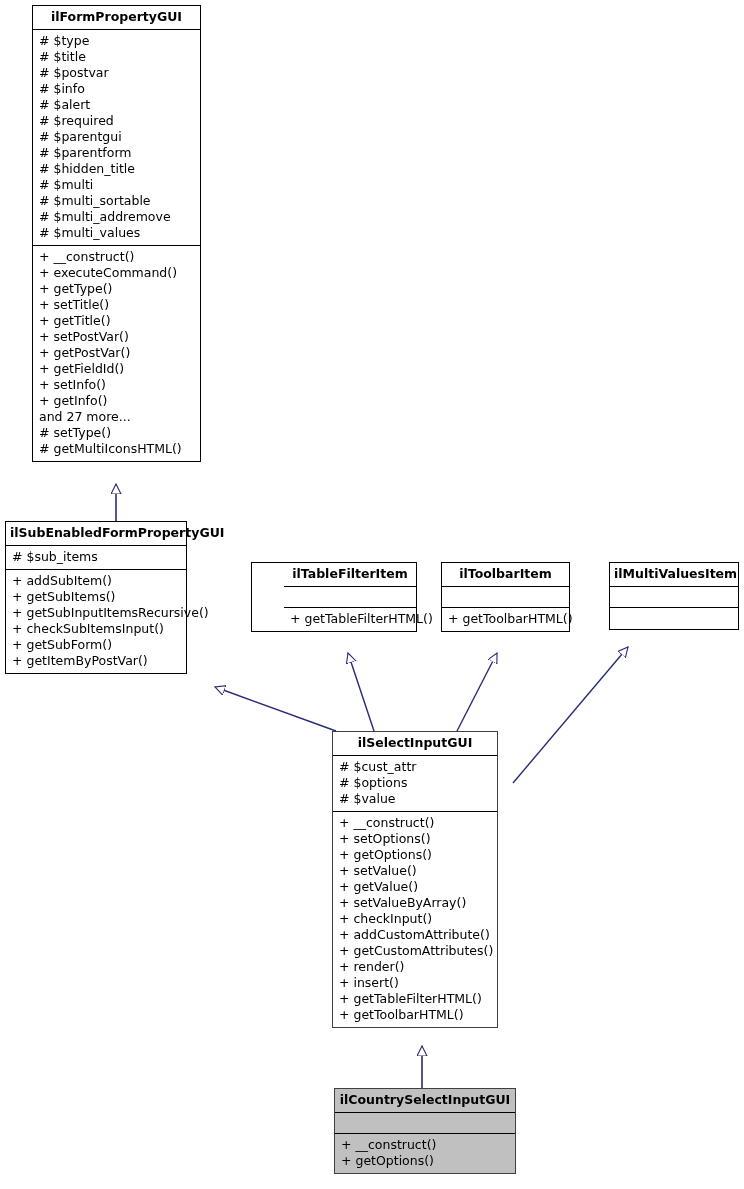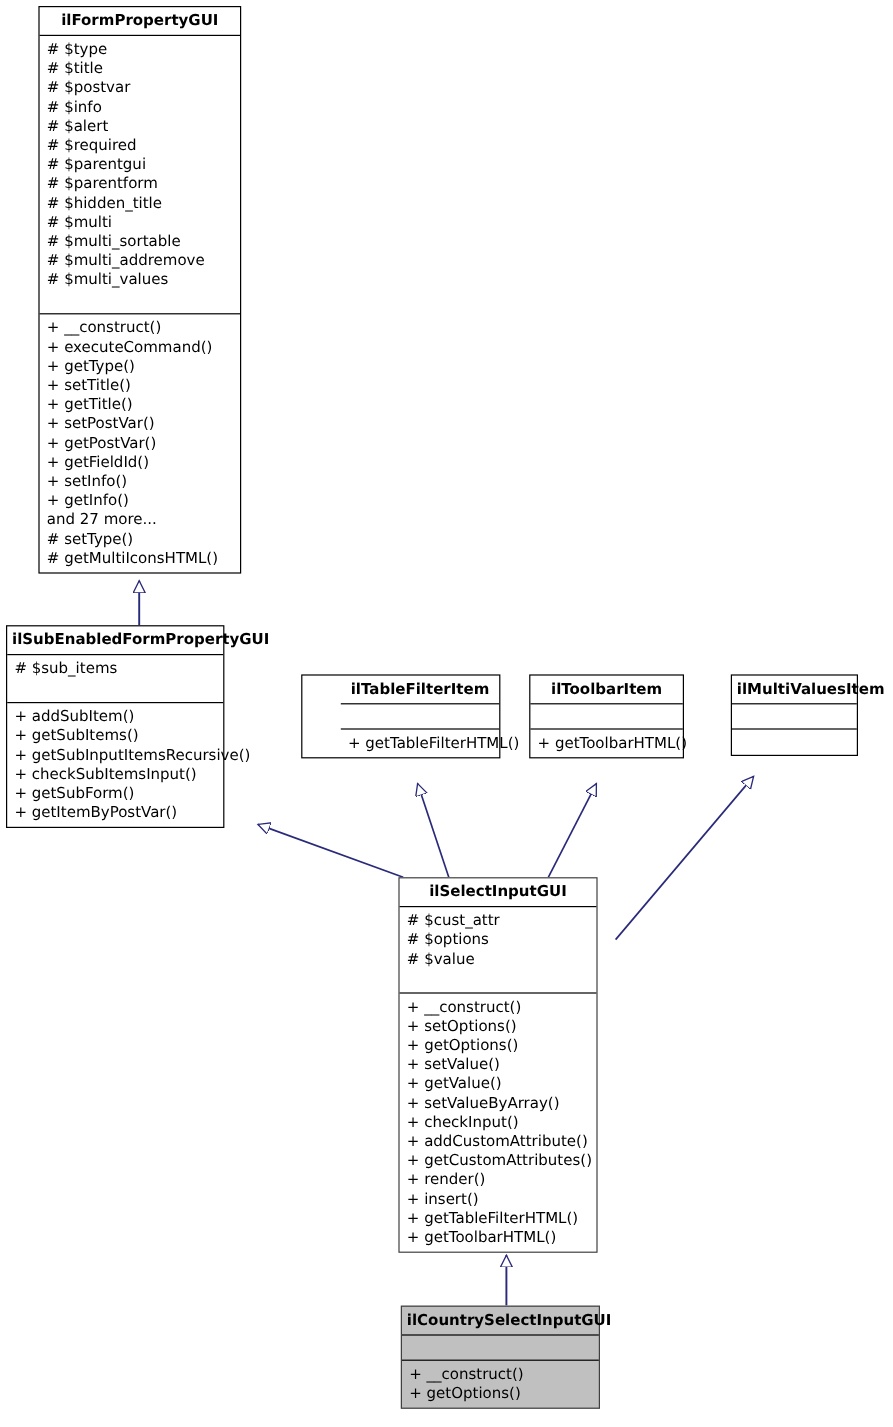--- a/index.html
+++ b/index.html
@@ -44,21 +44,21 @@
     padding: 2px 0px;
   }
   .compartment.name-c {
     text-align: center;
     padding: 4px 4px 5px 4px;
     border-bottom: 1px solid #000000;
     font-weight: bold;
   }
   .compartment.attrs-c {
     border-bottom: 1px solid #000000;
-    padding: 3px 6px 20px 6px;
+    padding: 3px 6px 4px 6px;
   }
   .compartment.methods-c {
     padding: 3px 6px 4px 6px;
   }
   .compartment.empty-c {
     border-bottom: 1px solid #000000;
     height: 21px;
   }
   .compartment.empty-last {
     height: 21px;
@@ -179,21 +179,21 @@
   <div class="uml-class" style="left:441px; top:562px; width:129px;">
     <div class="compartment name-c">
       <div class="cls-name">ilToolbarItem</div>
     </div>
     <div class="compartment empty-c"></div>
     <div class="compartment methods-c">
       <div class="member">+ getToolbarHTML()</div>
     </div>
   </div>
 
-  <div class="uml-class" style="left:609px; top:562px; width:106px;">
+  <div class="uml-class" style="left:609px; top:562px; width:130px;">
     <div class="compartment name-c">
       <div class="cls-name">ilMultiValuesItem</div>
     </div>
     <div class="compartment empty-c"></div>
     <div class="compartment empty-last"></div>
   </div>
 
   <div class="uml-class thickborder" style="left:332px; top:731px; width:166px;">
     <div class="compartment name-c">
       <div class="cls-name">ilSelectInputGUI</div>
@@ -213,21 +213,21 @@
       <div class="member">+ checkInput()</div>
       <div class="member">+ addCustomAttribute()</div>
       <div class="member">+ getCustomAttributes()</div>
       <div class="member">+ render()</div>
       <div class="member">+ insert()</div>
       <div class="member">+ getTableFilterHTML()</div>
       <div class="member">+ getToolbarHTML()</div>
     </div>
   </div>
 
-  <div class="uml-class highlight thickborder" style="left:334px; top:1088px; width:166px;">
+  <div class="uml-class highlight thickborder" style="left:334px; top:1088px; width:182px;">
     <div class="compartment name-c">
       <div class="cls-name">ilCountrySelectInputGUI</div>
     </div>
     <div class="compartment empty-c"></div>
     <div class="compartment methods-c">
       <div class="member">+ __construct()</div>
       <div class="member">+ getOptions()</div>
     </div>
   </div>
 

